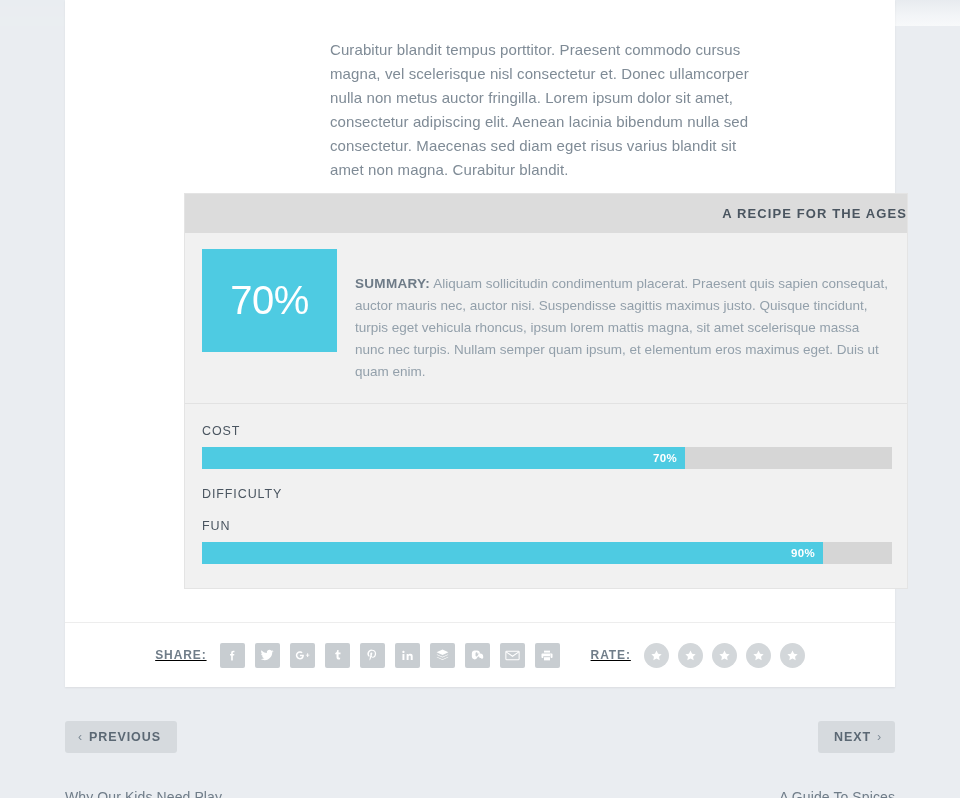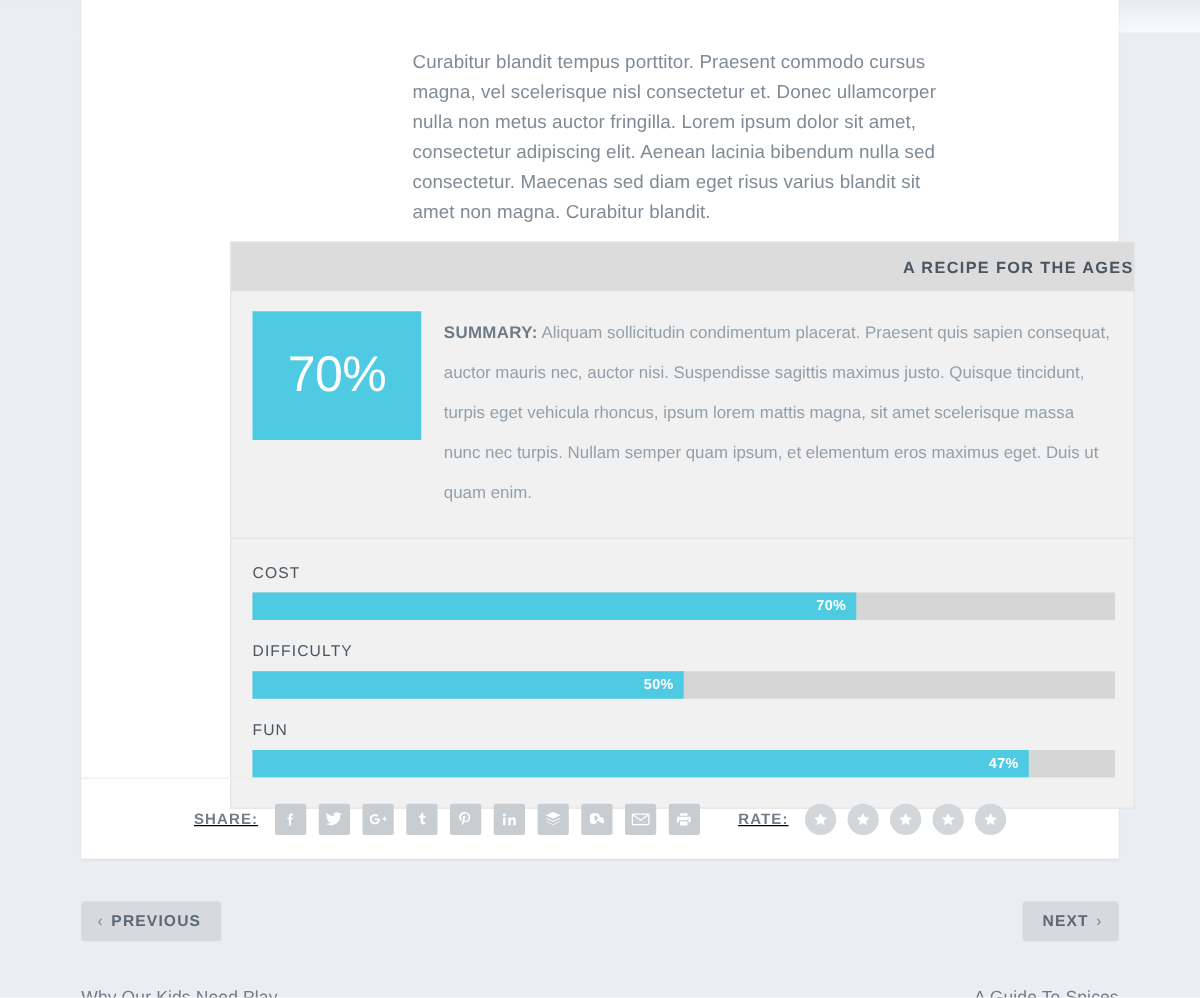--- a/index.html
+++ b/index.html
@@ -104,23 +104,24 @@
     justify-content: center;
     color: #ffffff;
     font-size: 40px;
     font-weight: 300;
     letter-spacing: -0.5px;
   }
 
   .summary-text {
     margin-left: 18px;
     font-size: 13.5px;
-    line-height: 32px;
+    line-height: 22px;
     color: #93a0ab;
     padding-top: 1px;
+    margin-top: 23px;
   }
 
   .summary-label {
     font-weight: bold;
     color: #6e7b87;
     letter-spacing: 0.3px;
   }
 
   
   .meters {
@@ -279,32 +280,27 @@
           <div class="meter-label">COST</div>
           <div class="meter-track" style="background: rgb(214, 214, 214);">
             <div class="meter-fill" id="fill-0" style="width: 70%; background: rgb(78, 203, 226);">
               <span>70%</span>
             </div>
           </div>
         </div>
 
         <div class="meter">
           <div class="meter-label">DIFFICULTY</div>
-          <div class="meter-track" style="background: rgb(214, 214, 214);">
-            <div class="meter-fill" id="fill-1" style="width: 50%; background: rgb(78, 203, 226);">
-              <span>50%</span>
-            </div>
-          </div>
         </div>
 
         <div class="meter">
           <div class="meter-label">FUN</div>
           <div class="meter-track" style="background: rgb(214, 214, 214);">
             <div class="meter-fill" id="fill-2" style="width: 90%; background: rgb(78, 203, 226);">
-              <span>47%</span>
+              <span>90%</span>
             </div>
           </div>
         </div>
 
       </div>
     </div>
   </div>
 
   <div class="share-bar">
 

